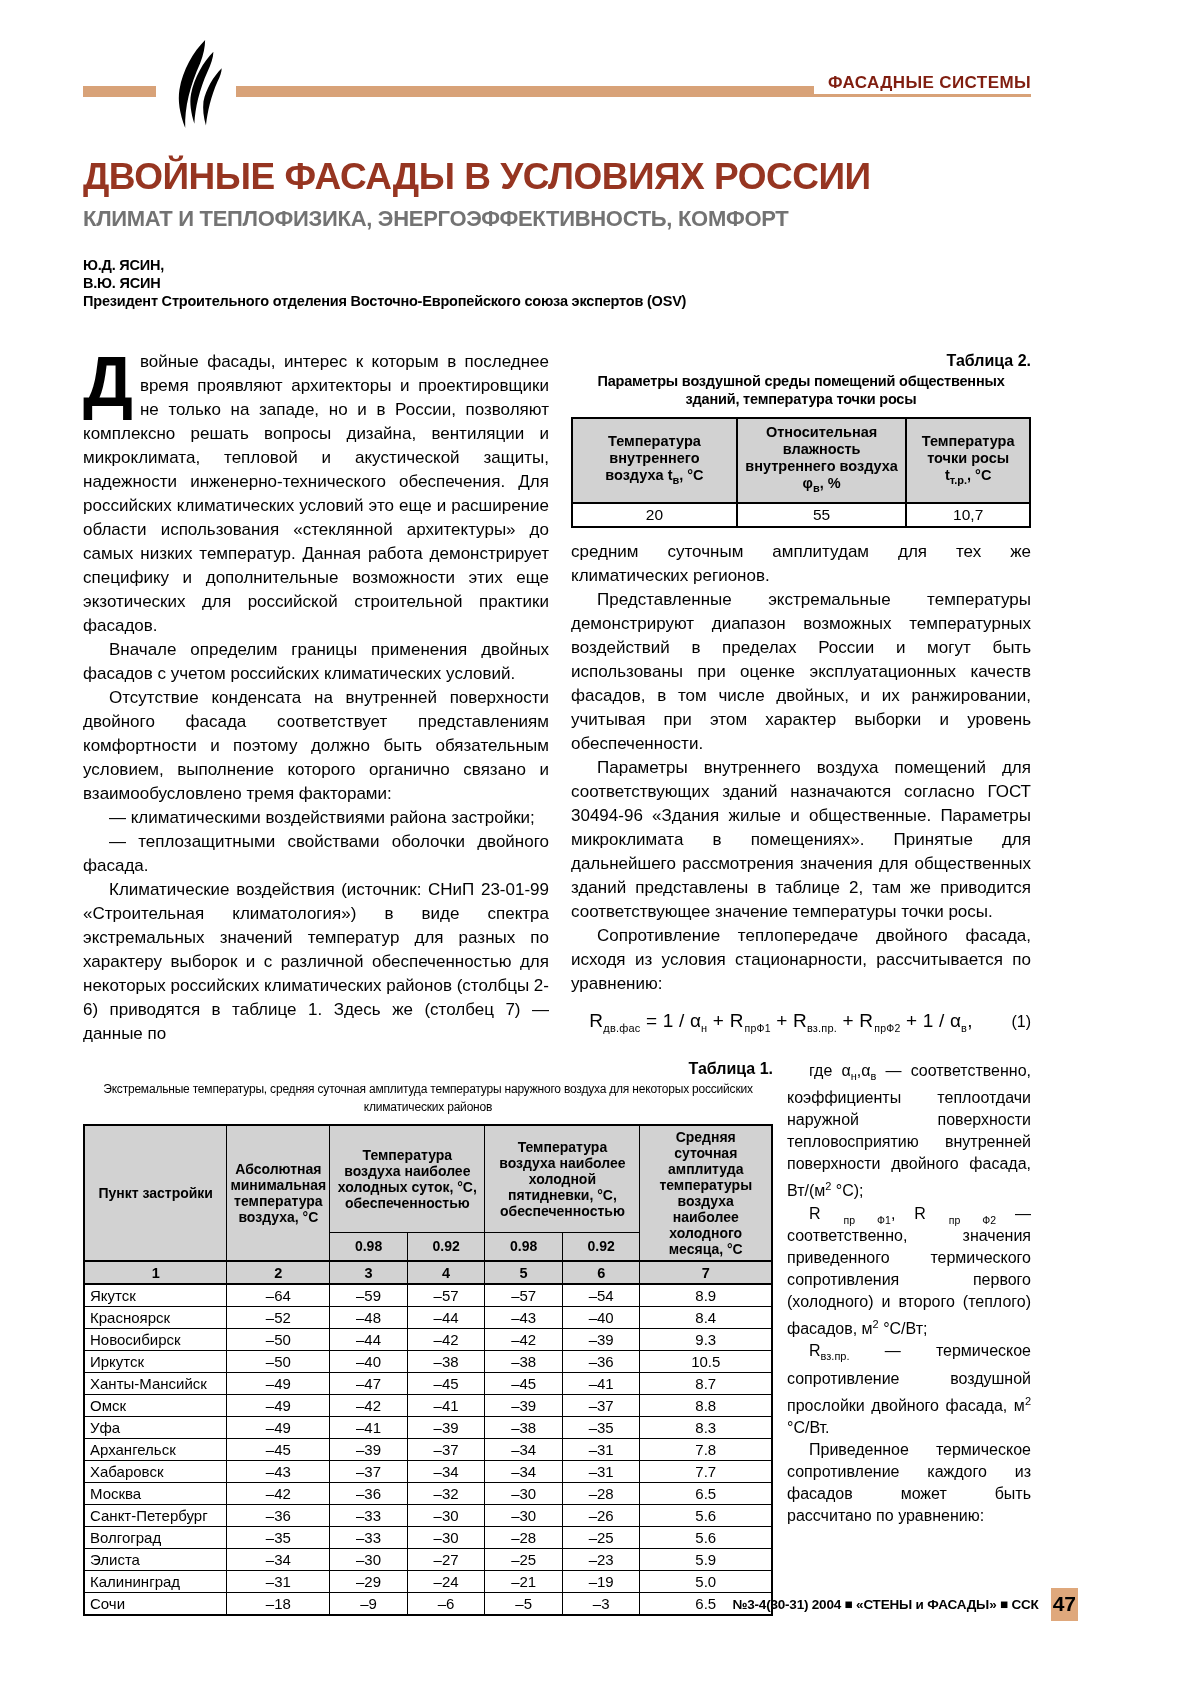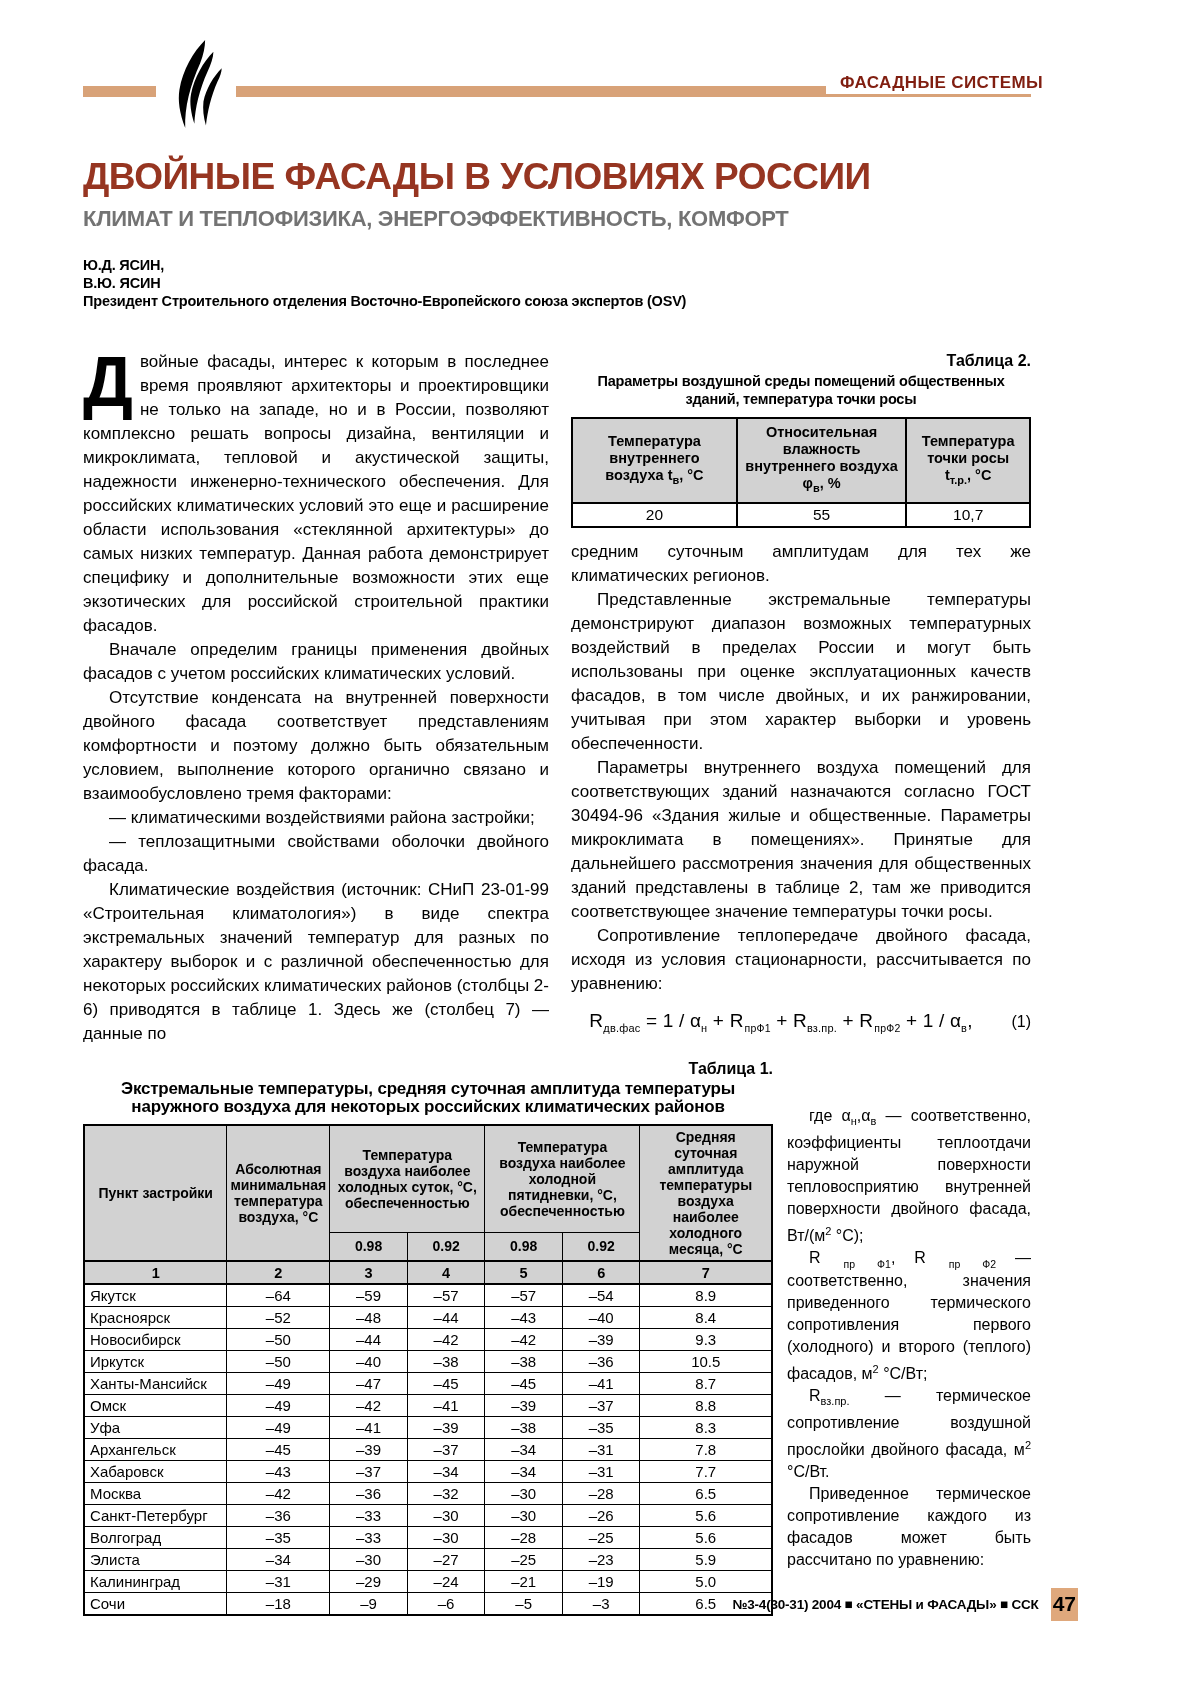--- a/index.html
+++ b/index.html
@@ -3,21 +3,21 @@
 <meta charset="utf-8">
 <style>
   html,body{margin:0;padding:0;background:#ffffff;}
   .page{position:relative;width:1192px;height:1687px;background:#fff;overflow:hidden;
         font-family:"Liberation Sans",sans-serif;color:#000;}
 
   
   .header-bar{position:absolute;left:83px;top:86px;width:948px;height:11px;background:#D8A278;}
   .logo-box{position:absolute;left:156px;top:28px;width:80px;height:112px;background:#fff;
             display:flex;align-items:center;justify-content:center;}
-  .header-label{position:absolute;right:149px;top:72px;background:#fff;padding-left:14px;
+  .header-label{position:absolute;right:161px;top:72px;background:#fff;padding-left:14px;
                 color:#801E10;font-weight:bold;font-size:17px;letter-spacing:.4px;line-height:22px;}
 
   
   .title{position:absolute;left:83px;top:156px;font-size:37px;font-weight:bold;color:#963521;letter-spacing:-.5px;}
   .subtitle{position:absolute;left:83px;top:206px;font-size:22px;font-weight:bold;color:#737373;letter-spacing:-.3px;}
   .authors{position:absolute;left:83px;top:256px;font-size:14.5px;font-weight:bold;line-height:18px;letter-spacing:-.2px;}
 
   
   .main{position:absolute;left:83px;top:350px;width:948px;}
   .cols{display:flex;gap:22px;}
@@ -38,24 +38,24 @@
   
   .formula-row{display:flex;align-items:center;margin-top:14px;font-size:19px;}
   .formula{flex:1;text-align:center;letter-spacing:.2px;}
   .f-num{width:40px;text-align:right;font-size:16px;}
   sub{font-size:11px;}
   sup{font-size:11px;}
   .ss{display:inline-flex;flex-direction:row;align-items:flex-start;vertical-align:-5px;
       font-size:10.5px;line-height:9.5px;margin-left:1px;}
 
   
-  .bottom{display:flex;gap:14px;margin-top:14px;align-items:center;}
+  .bottom{display:flex;gap:14px;margin-top:14px;}
   .t1-wrap{width:690px;}
   .t1-label{text-align:right;font-weight:bold;font-size:16px;}
-  .t1-caption{text-align:center;font-weight:bold;font-size:17px;line-height:18px;margin:2px 0 8px;letter-spacing:-.2px;}
+  .t1-caption{text-align:center;font-weight:normal;font-size:12px;line-height:18px;margin:2px 0 8px;letter-spacing:-.2px;}
   table.t1{width:100%;border-collapse:collapse;border:2.5px solid #000;}
   .t1 th{background:#D2D2D2;border:1.5px solid #000;font-weight:bold;font-size:14px;line-height:16px;padding:3px 3px;text-align:center;}
   .t1 td{border:1px solid #000;text-align:center;padding:1.5px 5px;font-size:15px;line-height:18px;}
   .t1 .numrow td{background:#D2D2D2;font-weight:bold;border-top:2px solid #000;border-bottom:2px solid #000;font-size:14.5px;}
   .t1 tbody td:first-child{text-align:left;}
 
   .notes{width:244px;font-size:16px;line-height:22px;text-align:justify;}
   .notes p{margin:0;text-indent:22px;}
 
   

